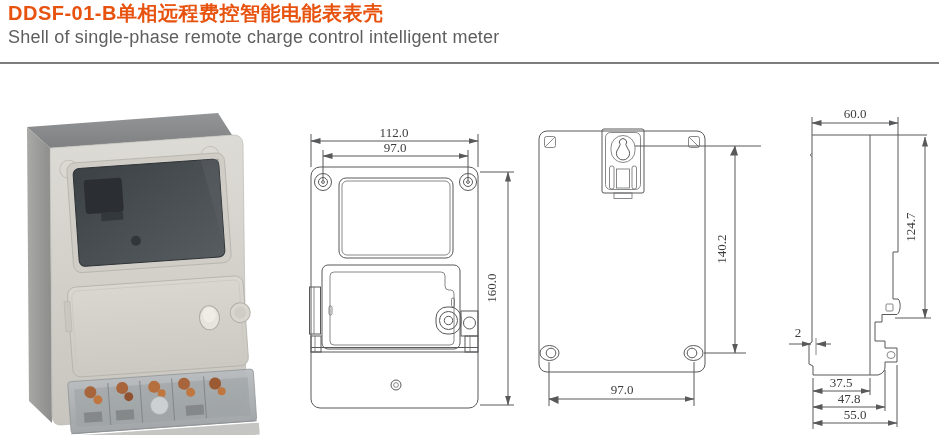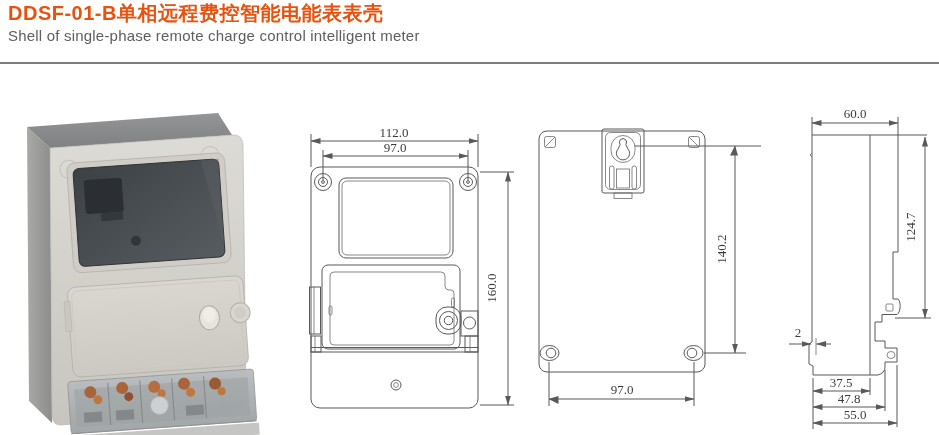--- a/index.html
+++ b/index.html
@@ -5,21 +5,21 @@
   html,body{margin:0;padding:0;background:#fff;}
   #stage{
     position:relative;width:939px;height:435px;background:#ffffff;
     overflow:hidden;font-family:"Liberation Sans",sans-serif;
   }
   .title-zh{
     position:absolute;left:8px;top:0px;font-size:20px;font-weight:bold;
     color:#e8520f;letter-spacing:0.5px;white-space:nowrap;
   }
   .subtitle-en{
-    position:absolute;left:8px;top:27px;font-size:15px;color:#5e5e5e;
+    position:absolute;left:8px;top:27px;font-size:18px;color:#5e5e5e;
     letter-spacing:0.2px;white-space:nowrap;
   }
   .rule{
     position:absolute;left:0;top:62px;width:939px;height:0;
     border-top:2px solid #7d7d7d;
   }
   .abs{position:absolute;}
   svg text{
     font-family:"Liberation Serif","DejaVu Serif",serif;
     font-size:13px;fill:#3c3c3c;

